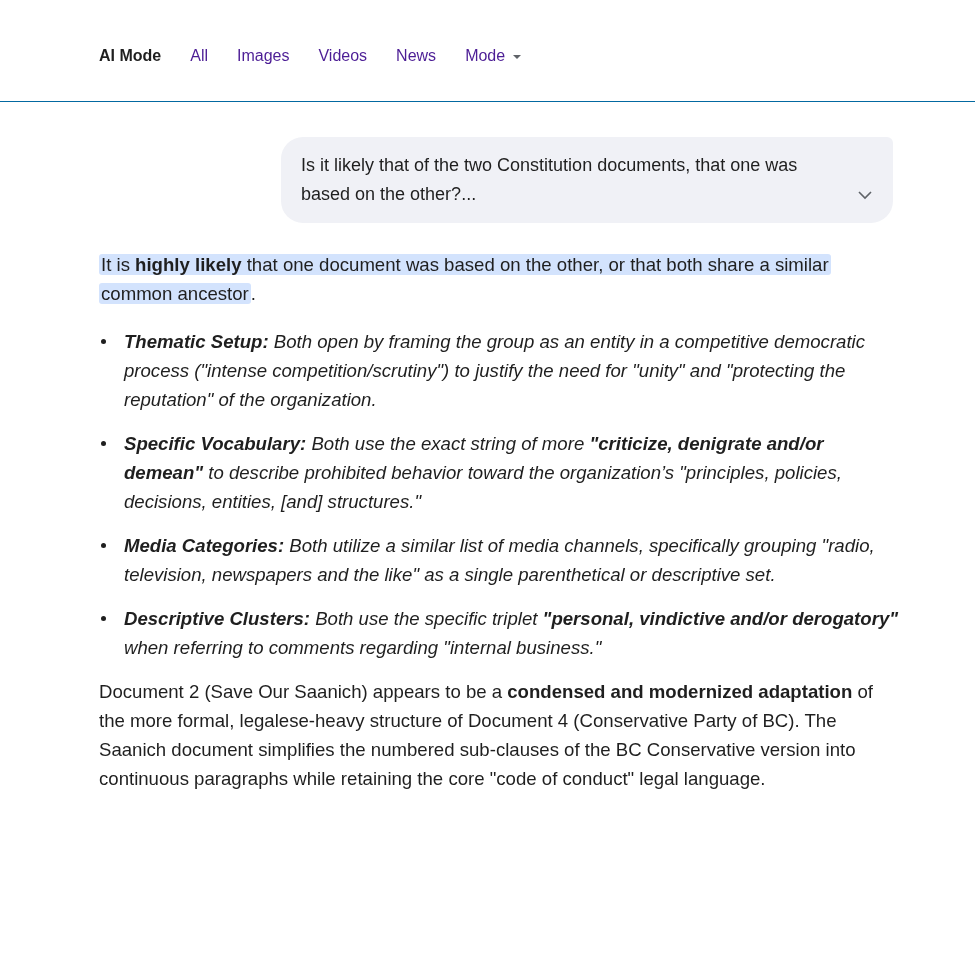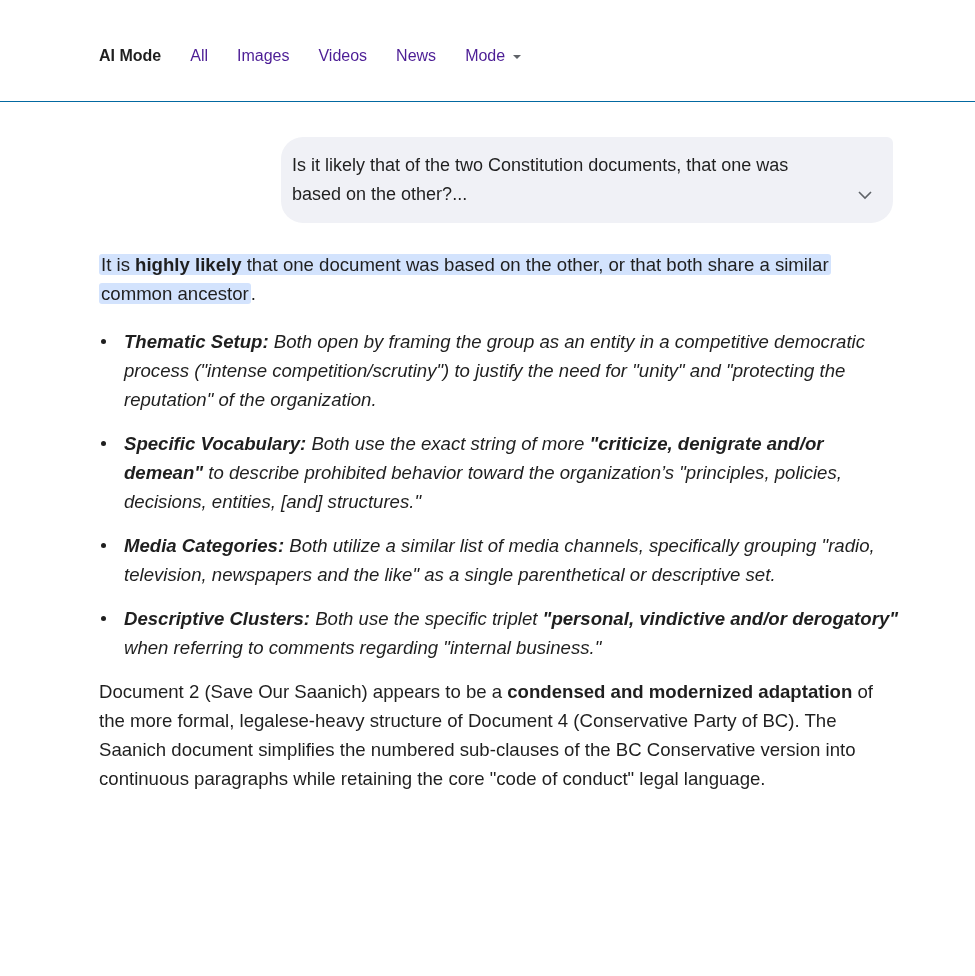--- a/index.html
+++ b/index.html
@@ -19,21 +19,21 @@
   }
   .tab.active { color: #1f1f1f; font-weight: bold; }
   .caret {
     display: inline-block; width: 0; height: 0; margin-left: 8px; margin-top: 1px;
     border-left: 4px solid transparent; border-right: 4px solid transparent;
     border-top: 4px solid #5f6368;
   }
   .query-bubble {
     position: absolute; left: 281px; top: 137px; width: 612px; height: 86px;
     background: #f0f1f6; border-radius: 22px 6px 22px 22px; box-sizing: border-box;
-    padding: 14px 60px 0 11px; cursor: pointer;
+    padding: 14px 60px 0 20px; cursor: pointer;
   }
   .query-text { font-size: 18px; line-height: 29px; color: #1f1f1f; }
   .expand-icon { position: absolute; right: 20px; top: 52px; width: 16px; height: 12px; }
   .answer {
     position: absolute; left: 99px; top: 250px; width: 800px;
     font-size: 18.6px; line-height: 29px; color: #1f1f1f;
   }
   .answer p { margin: 0; }
   .hl {
     background: #d3e3fd; border-radius: 3px; padding: 0 2px;

